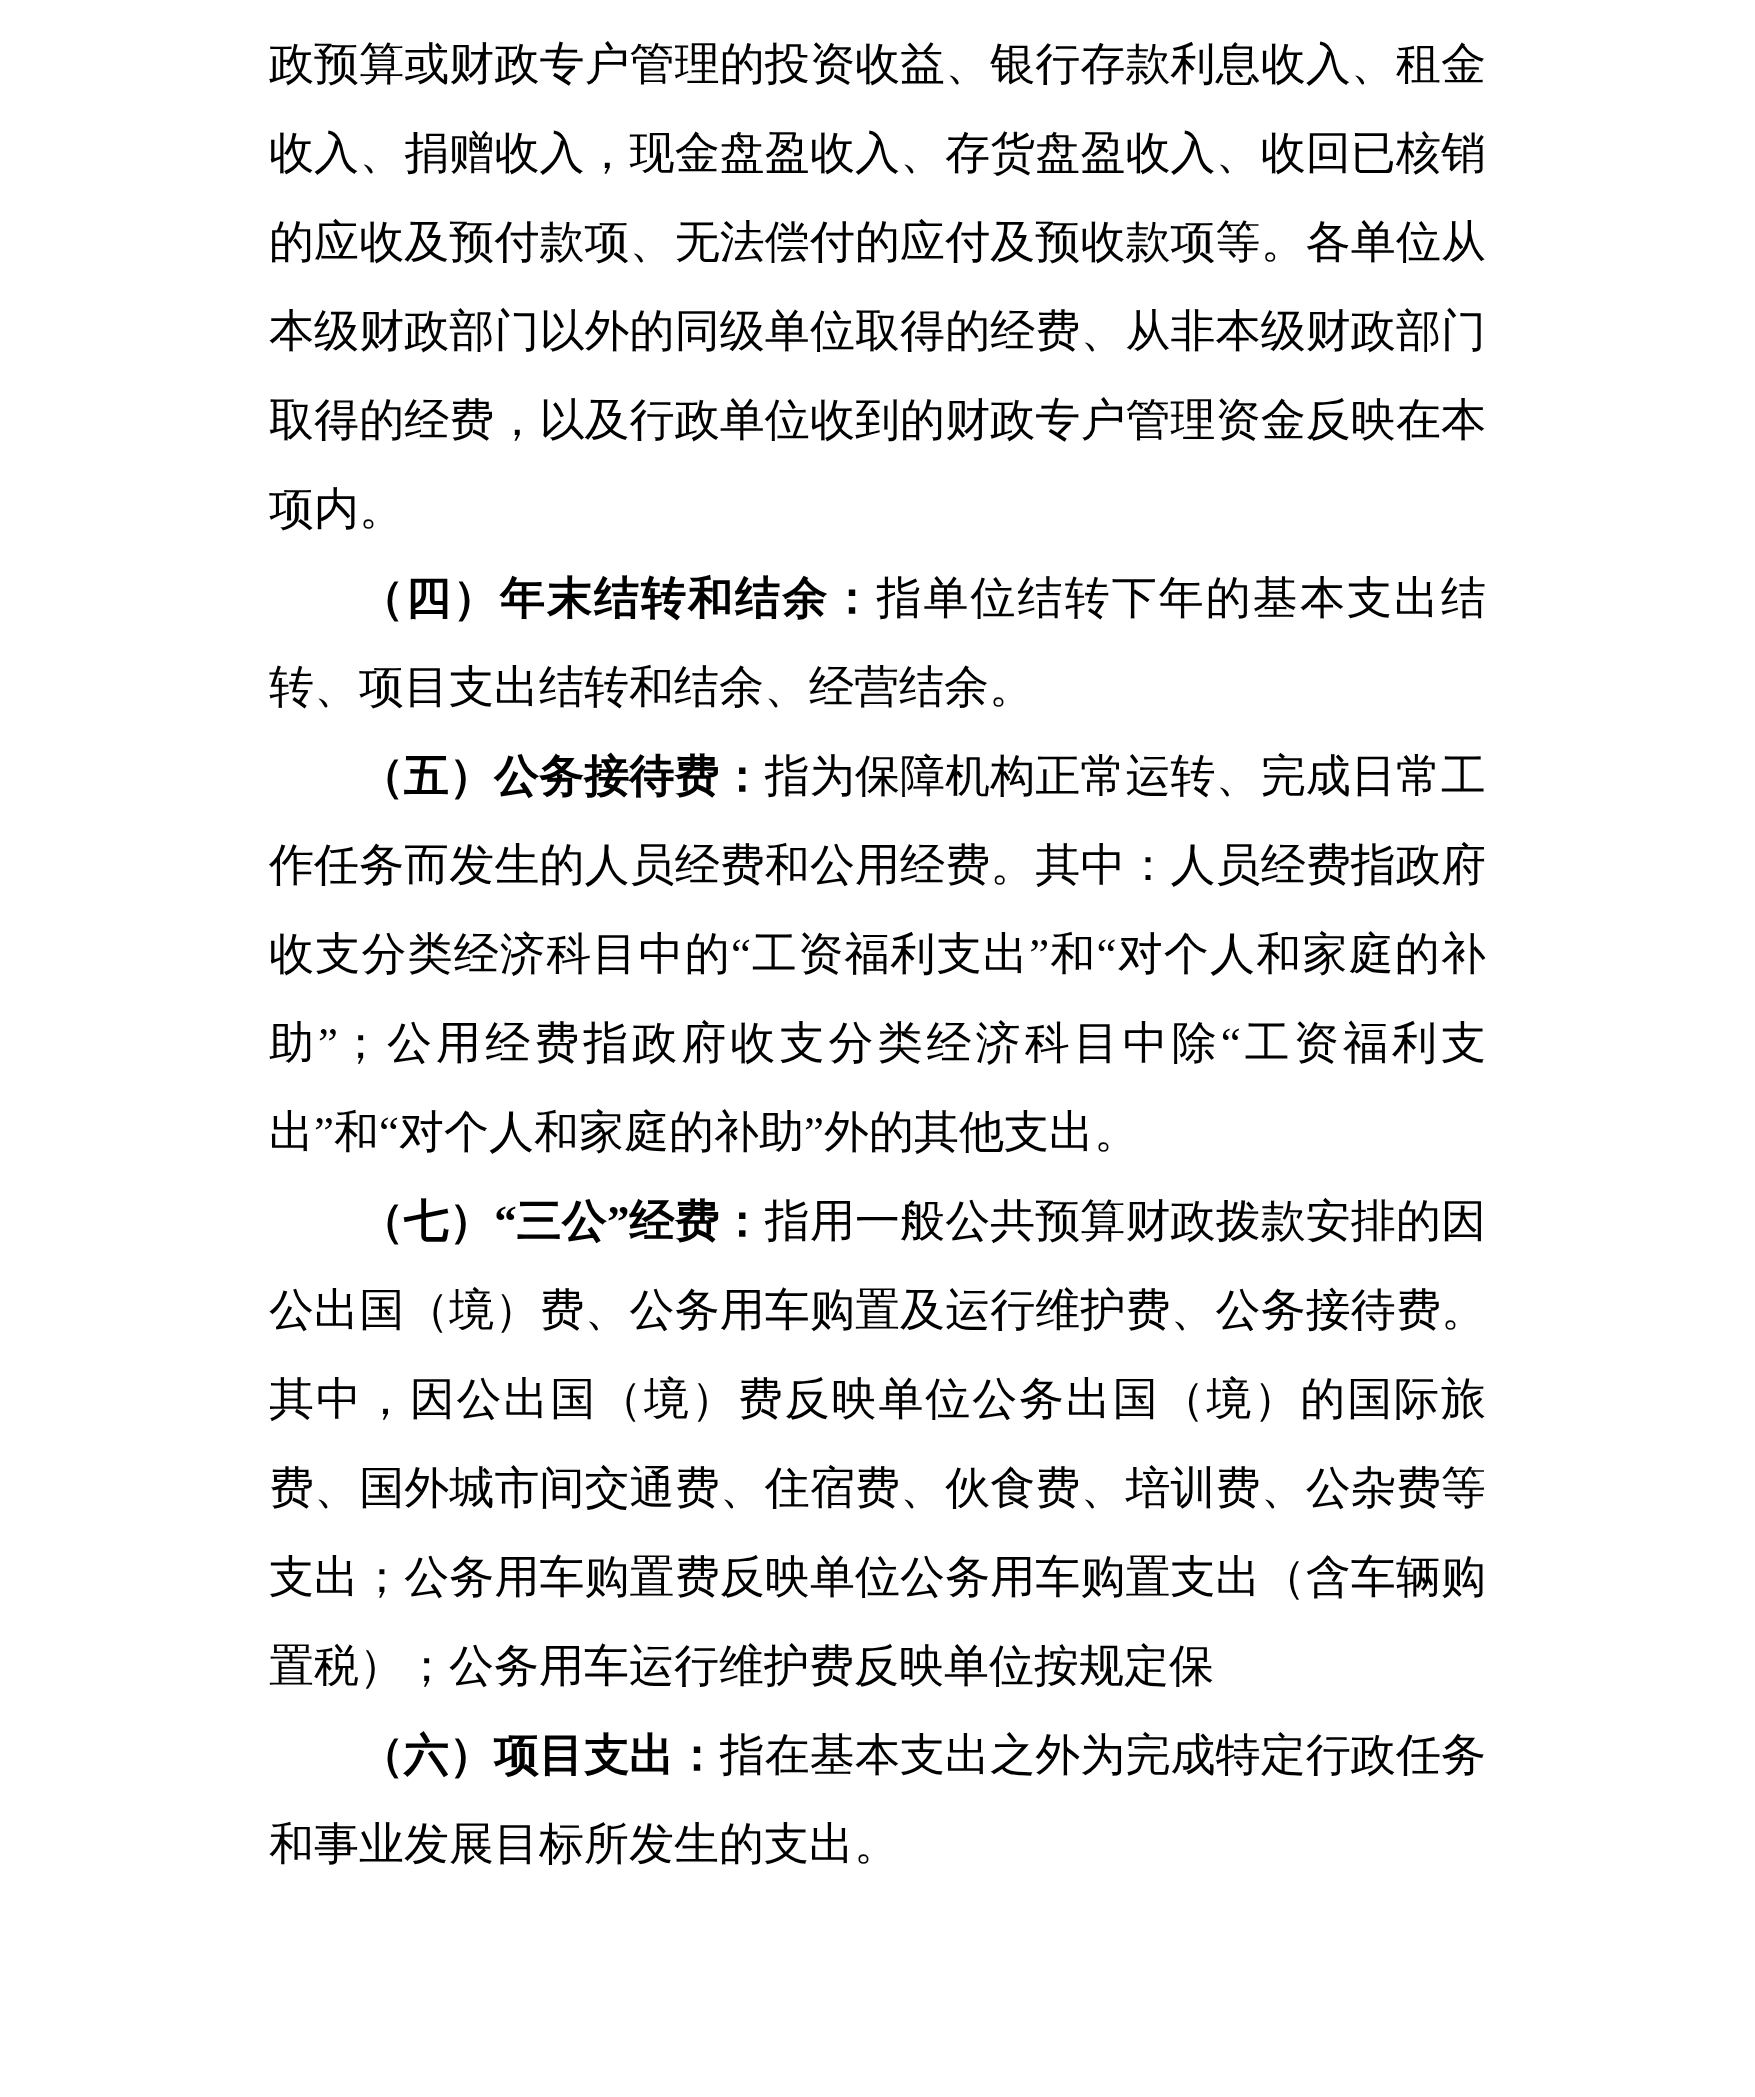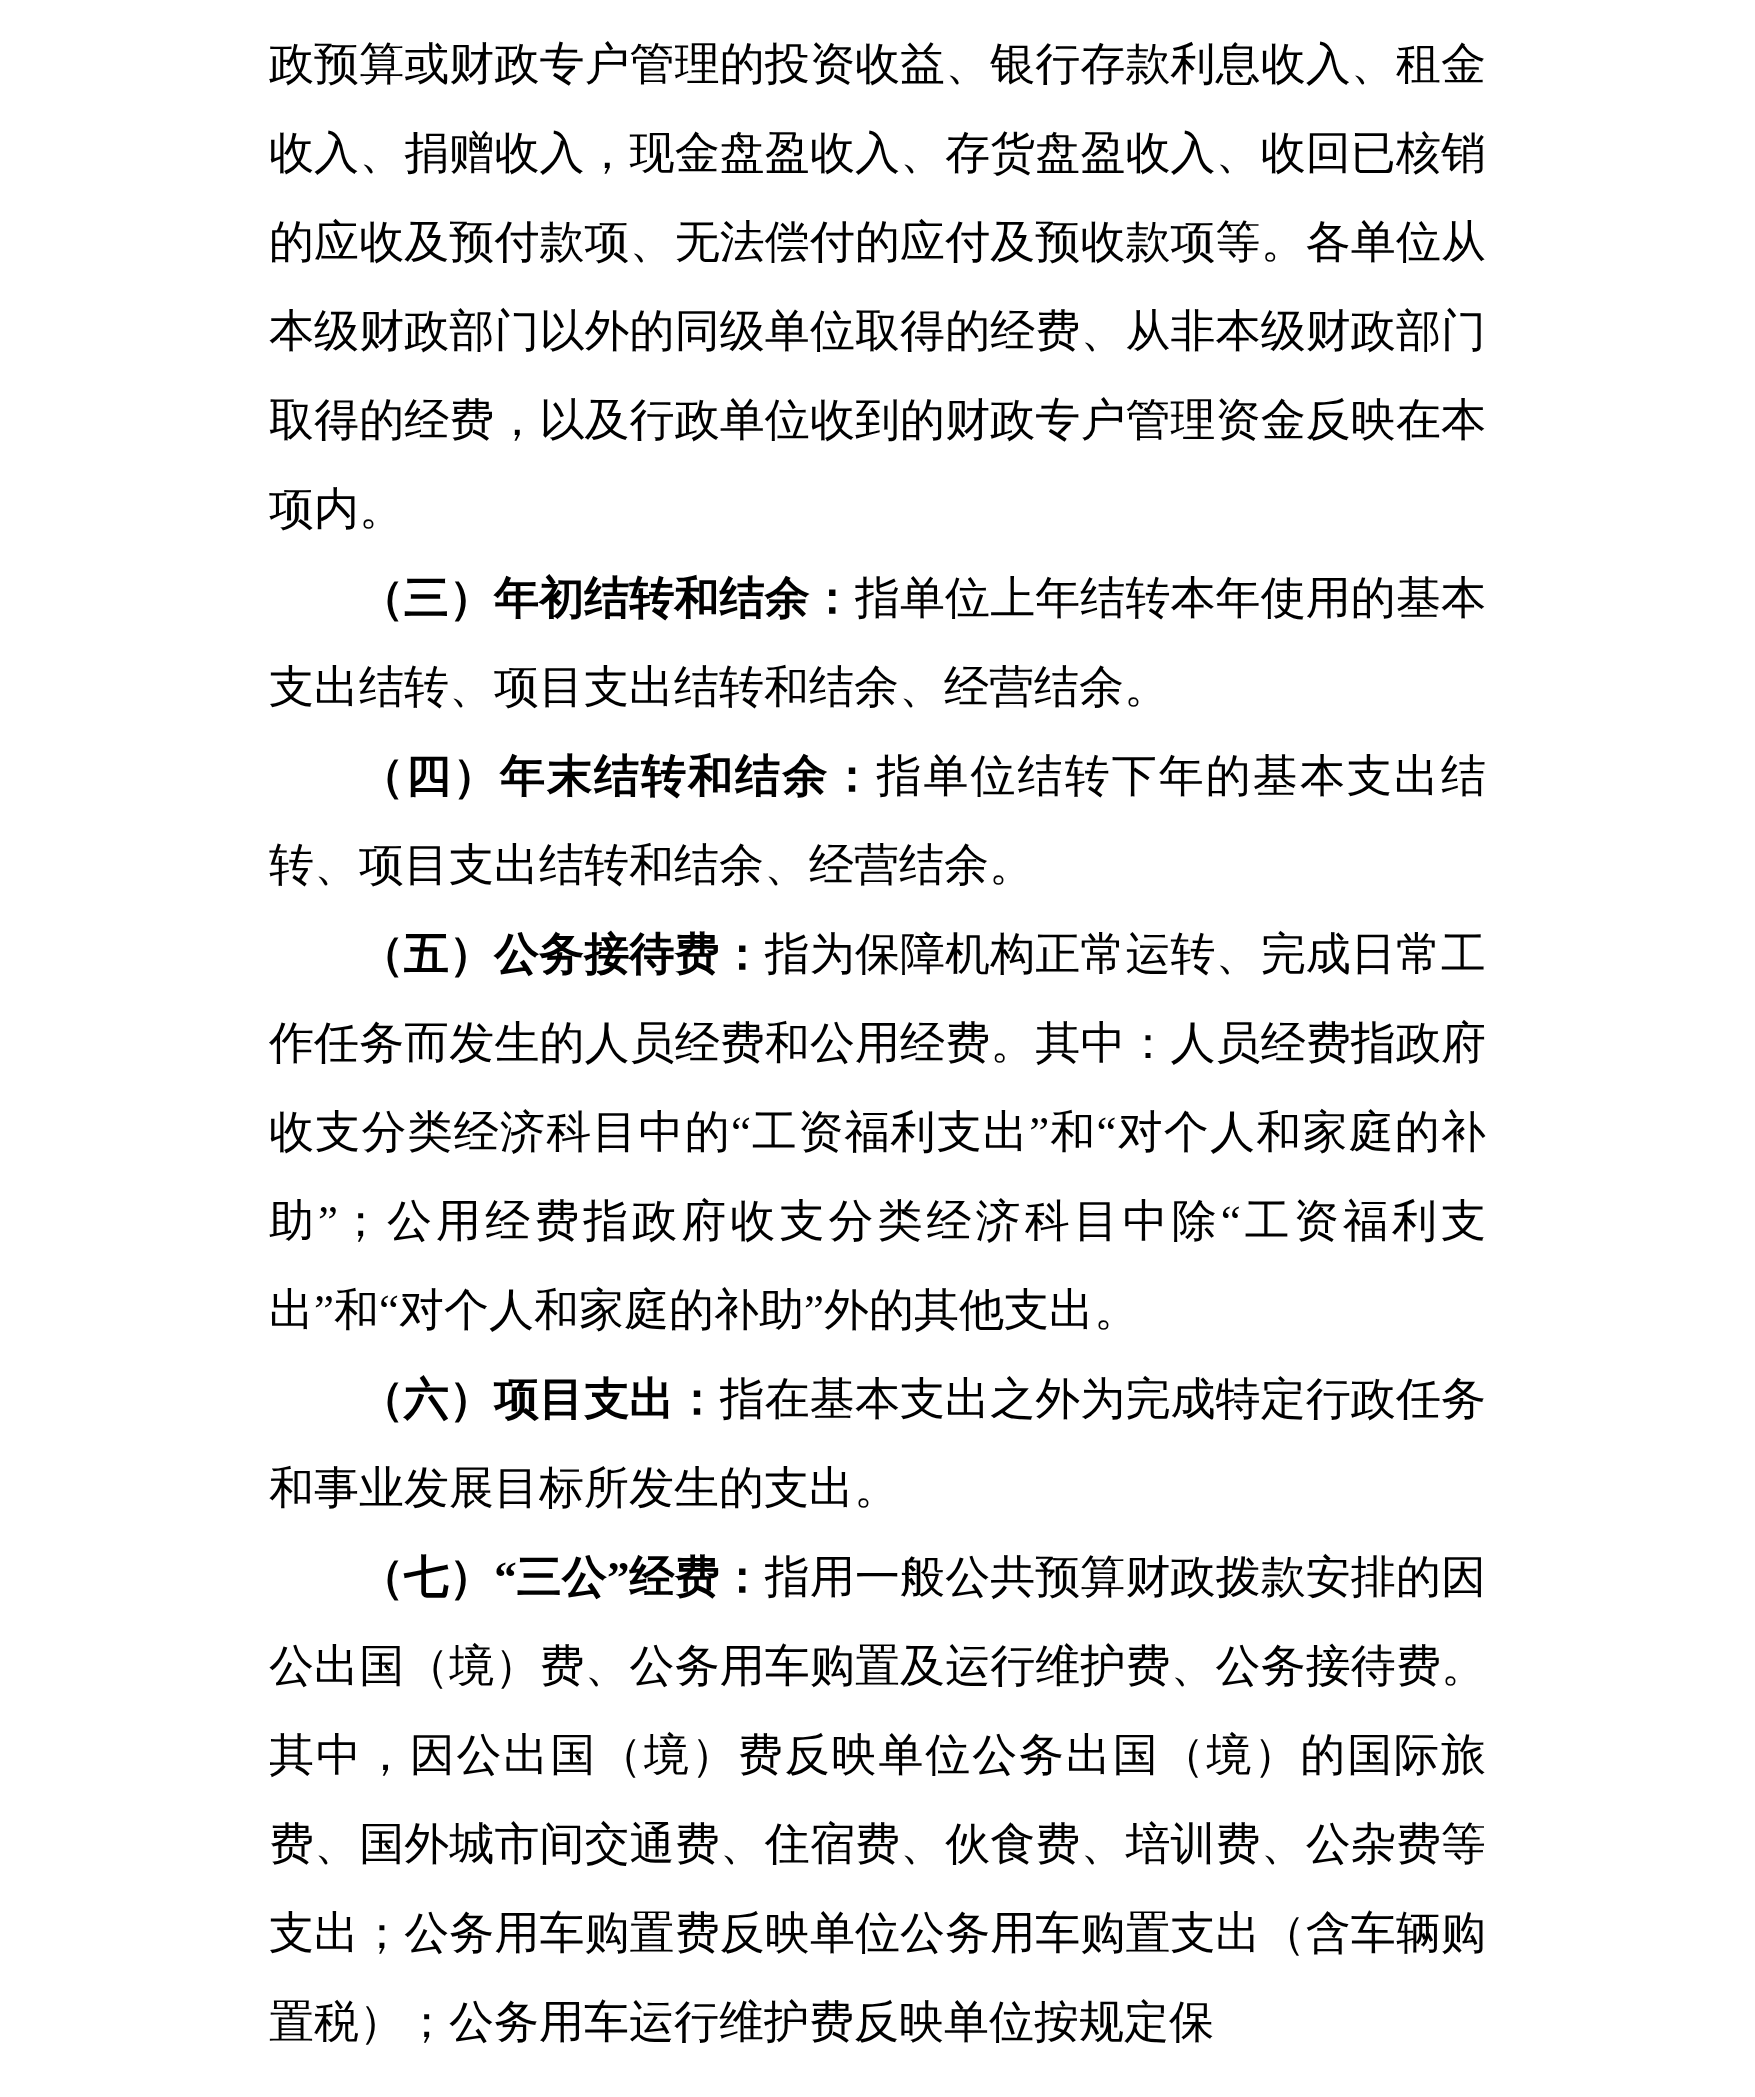--- a/index.html
+++ b/index.html
@@ -35,20 +35,19 @@
   .bold {
     font-weight: 700;
   }
 </style>
 </head>
 <body>
 
 <div class="page">
   <div>
       <p><span>政预算或财政专户管理的投资收益、银行存款利息收入、租金收入、捐赠收入，现金盘盈收入、存货盘盈收入、收回已核销的应收及预付款项、无法偿付的应付及预收款项等。各单位从本级财政部门以外的同级单位取得的经费、从非本级财政部门取得的经费，以及行政单位收到的财政专户管理资金反映在本项内。</span></p>
-      <p class="indent"><span class="bold">（三）年初结转和结余：</span><span>指单位上年结转本年使用的基本支出结转、项目支出结转和结余、经营结余。</span></p>
       <p class="indent"><span class="bold">（四）年末结转和结余：</span><span>指单位结转下年的基本支出结转、项目支出结转和结余、经营结余。</span></p>
       <p class="indent"><span class="bold">（五）公务接待费：</span><span>指为保障机构正常运转、完成日常工作任务而发生的人员经费和公用经费。其中：人员经费指政府收支分类经济科目中的“工资福利支出”和“对个人和家庭的补助”；公用经费指政府收支分类经济科目中除“工资福利支出”和“对个人和家庭的补助”外的其他支出。</span></p>
+      <p class="indent"><span class="bold">（七）“三公”经费：</span><span>指用一般公共预算财政拨款安排的因公出国（境）费、公务用车购置及运行维护费、公务接待费。其中，因公出国（境）费反映单位公务出国（境）的国际旅费、国外城市间交通费、住宿费、伙食费、培训费、公杂费等支出；公务用车购置费反映单位公务用车购置支出（含车辆购置税）；公务用车运行维护费反映单位按规定保</span></p>
       <p class="indent"><span class="bold">（六）项目支出：</span><span>指在基本支出之外为完成特定行政任务和事业发展目标所发生的支出。</span></p>
-      <p class="indent"><span class="bold">（七）“三公”经费：</span><span>指用一般公共预算财政拨款安排的因公出国（境）费、公务用车购置及运行维护费、公务接待费。其中，因公出国（境）费反映单位公务出国（境）的国际旅费、国外城市间交通费、住宿费、伙食费、培训费、公杂费等支出；公务用车购置费反映单位公务用车购置支出（含车辆购置税）；公务用车运行维护费反映单位按规定保</span></p>
     </div>
 </div>
 
 
 </body></html>

